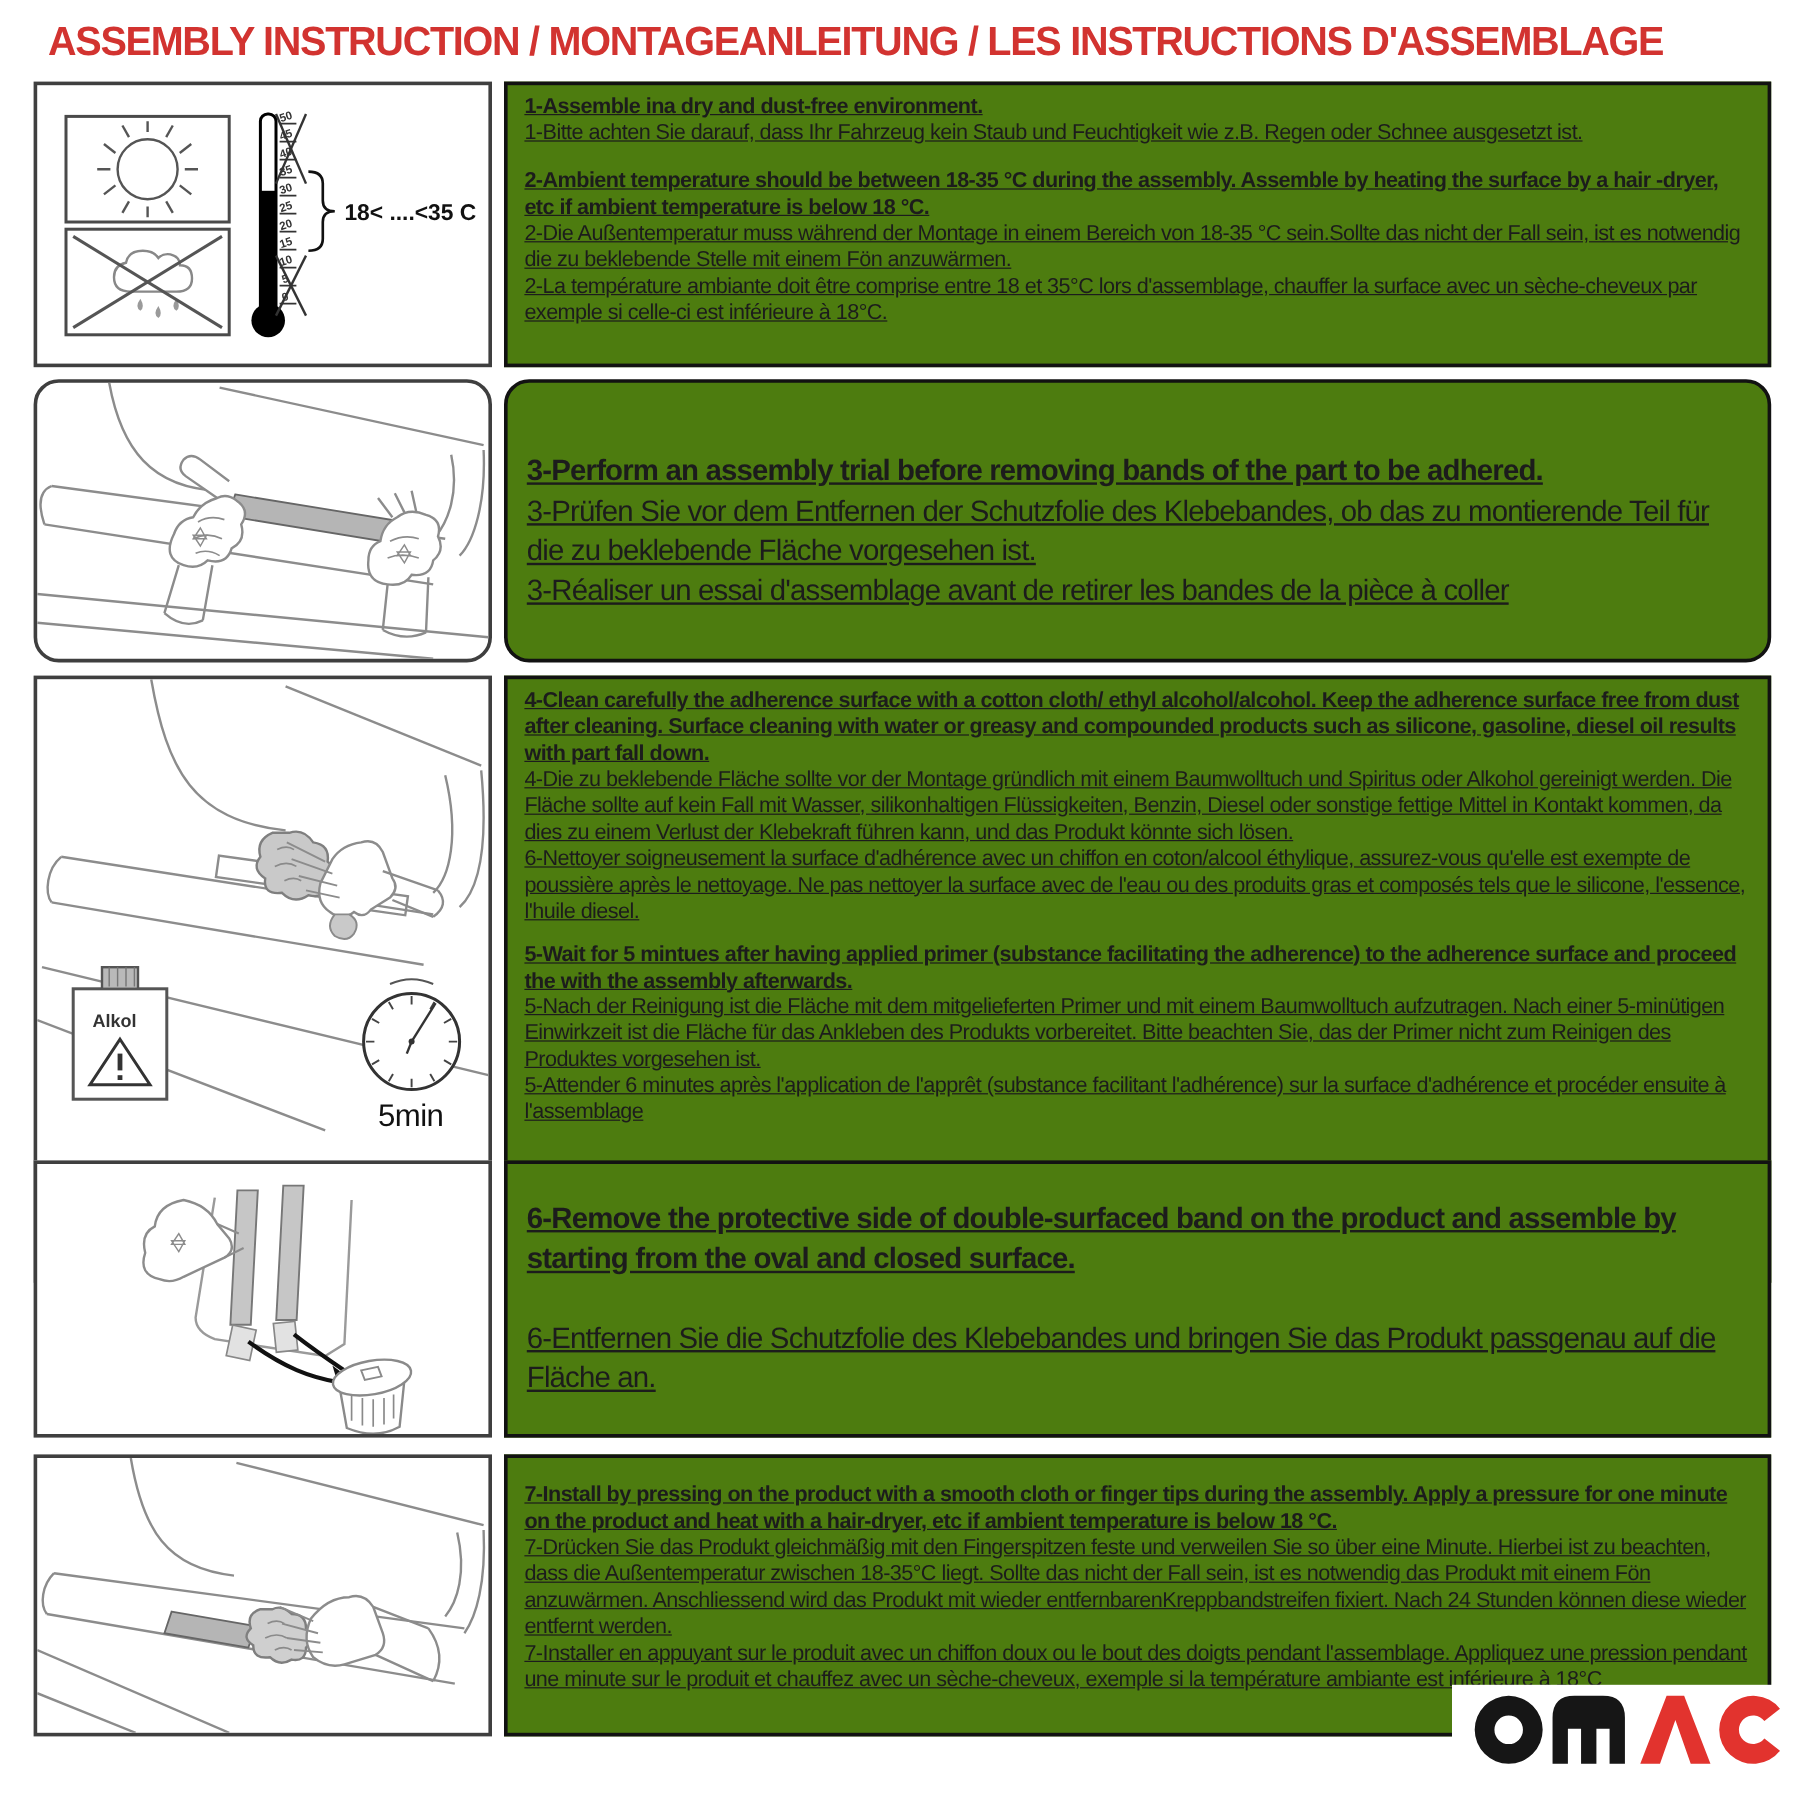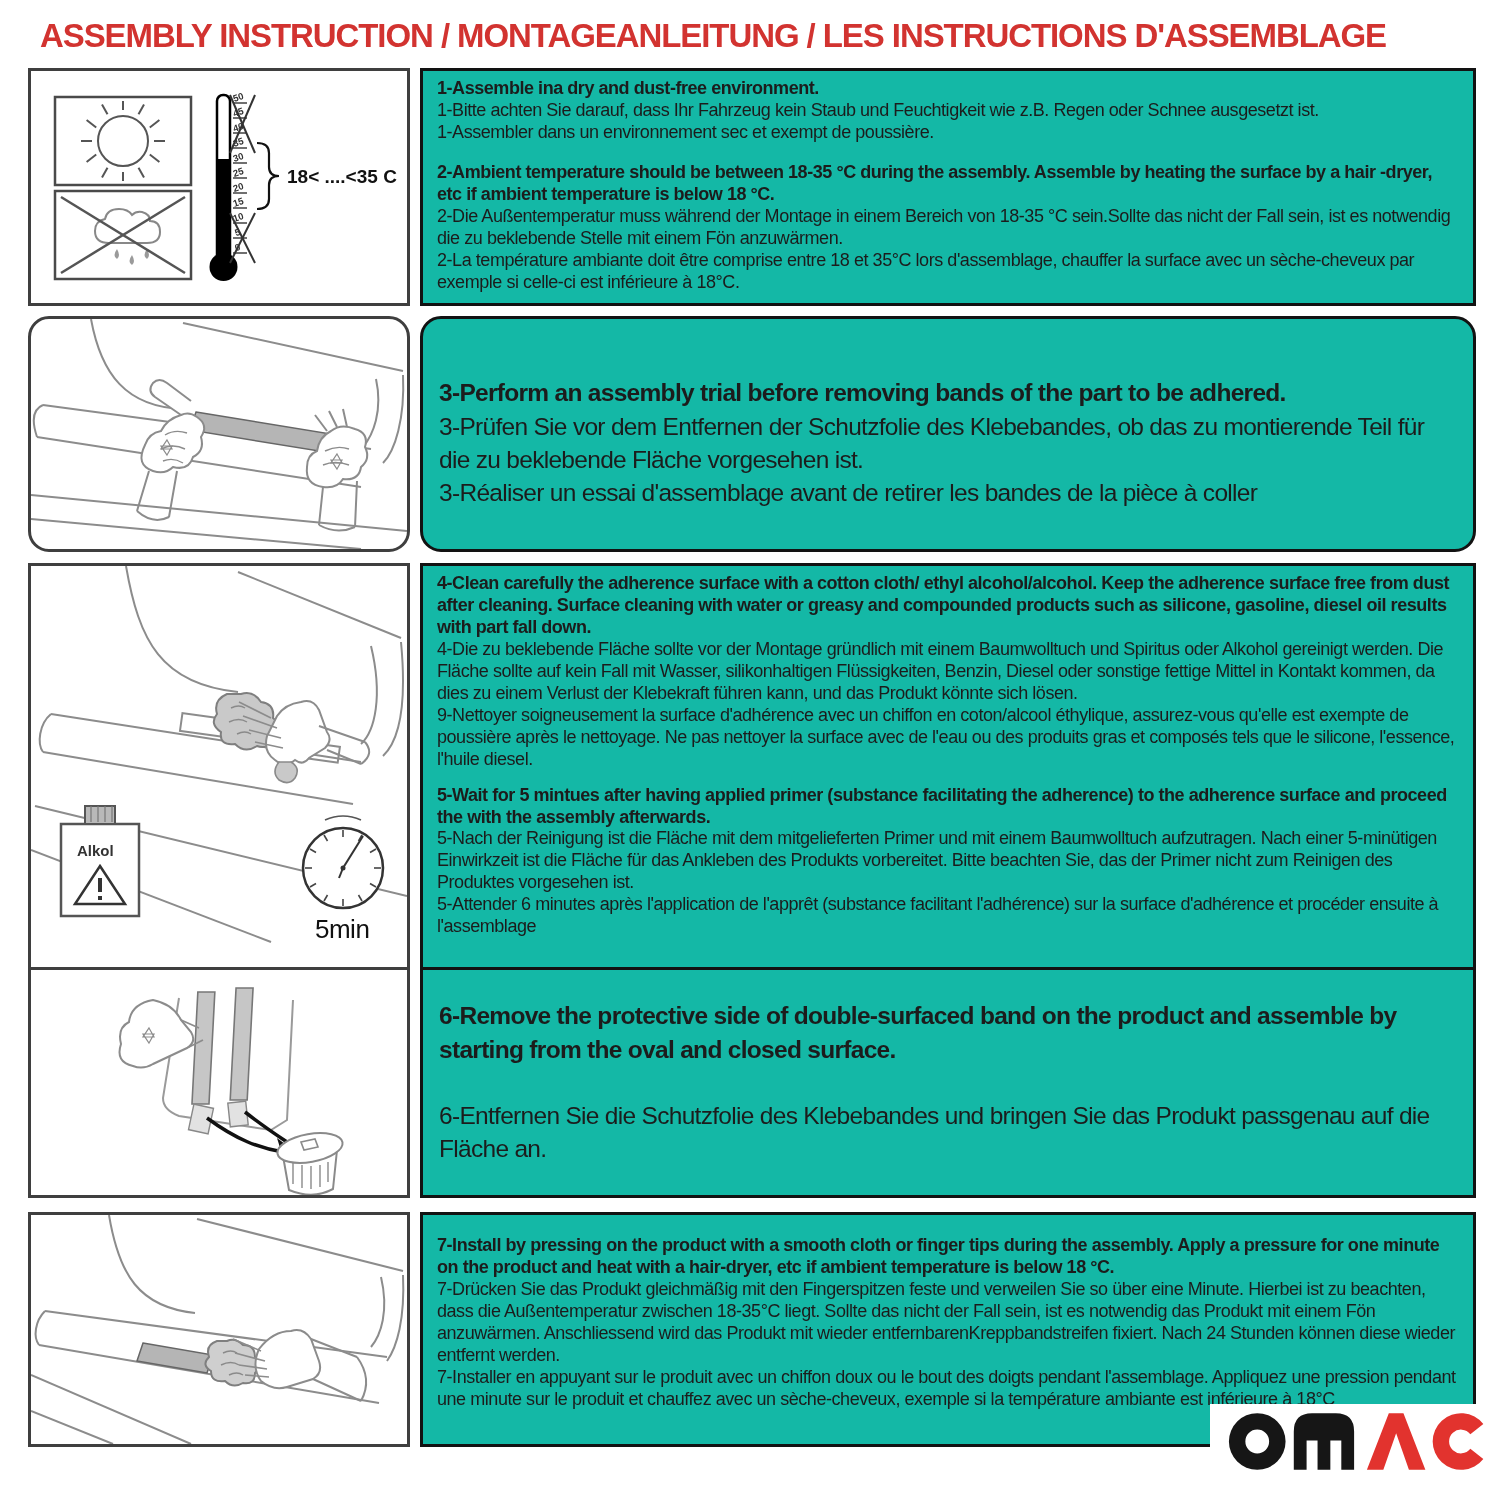--- a/index.html
+++ b/index.html
@@ -11,21 +11,21 @@
     position:absolute; left:40px; top:16px; margin:0;
     font-size:34px; font-weight:bold; letter-spacing:-1.1px; white-space:nowrap;
     transform:scaleX(0.97); transform-origin:left center;
   }
   .illus {
     position:absolute; left:28px; width:382px; box-sizing:border-box;
     border:3px solid #3f3f3f; background:#fff;
   }
   .txt {
     position:absolute; left:420px; width:1056px; box-sizing:border-box;
-    border:3px solid #121212; background:#14b8a6; overflow:hidden;
+    border:3px solid #121212; background:#4d7c0f; overflow:hidden;text-decoration:underline;
   }
   .r1 { top:68px;  height:238px; }
   .r2 { top:316px; height:236px;border-radius:21px; }
   .r3 { top:563px; height:506px; }
   .r4 { top:967px; height:231px;gap:33px; }
   .r5 { top:1212px; height:235px; }
 
   .txt.small { padding:7px 14px; font-size:18px; line-height:1.22; letter-spacing:-0.45px; }
   .txt.big   { padding:0 16px; font-size:24.5px; line-height:1.36; letter-spacing:-0.7px;
                display:flex; flex-direction:column; justify-content:center; }
@@ -120,21 +120,20 @@
             <line x1="224" y1="142" x2="199" y2="192"></line>
         </g>
         <path d="M226,72 Q238,72 238,82 L238,96 Q238,105 248,105 Q238,105 238,114 L238,128 Q238,138 226,138" fill="none" stroke="#111" stroke-width="2.2"></path>
         <text x="256" y="112" font-size="19" font-weight="bold" fill="#111">18&lt; ....&lt;35 C</text>
       </g>
     </svg>
   </div>
   <div class="txt small r1">
     <p class="b">1-Assemble ina dry and dust-free environment.</p>
     <p>1-Bitte achten Sie darauf, dass Ihr Fahrzeug kein Staub und Feuchtigkeit wie z.B. Regen oder Schnee ausgesetzt ist.</p>
-    <p>1-Assembler dans un environnement sec et exempt de poussière.</p>
     <div class="gap1"></div>
     <p class="b">2-Ambient temperature should be between 18-35 °C  during the assembly. Assemble by heating the surface by a hair -dryer, etc if ambient temperature is below 18 °C.</p>
     <p>2-Die Außentemperatur muss während der Montage in einem Bereich von 18-35 °C  sein.Sollte das nicht der Fall sein, ist es notwendig die zu beklebende Stelle mit einem Fön anzuwärmen.</p>
     <p>2-La température ambiante doit être comprise entre 18 et 35°C lors d'assemblage, chauffer la surface avec un sèche-cheveux par exemple si celle-ci est inférieure à 18°C.</p>
   </div>
 
   <div class="illus r2">
     <svg width="376" height="230" viewBox="0 0 376 230">
       <g fill="none" stroke="#8c8c8c" stroke-width="2">
         <path d="M60,0 C70,55 95,88 152,90"></path>
@@ -228,21 +227,21 @@
         <line x1="312" y1="302" x2="332" y2="270" stroke="#333" stroke-width="2"></line>
         <line x1="312" y1="302" x2="308" y2="312" stroke="#333" stroke-width="2"></line>
         <circle cx="312" cy="302" r="2.5" fill="#333"></circle>
         <text x="284" y="372" font-size="26" fill="#111" letter-spacing="-0.5">5min</text>
       </g>
     </svg>
   </div>
   <div class="txt small r3">
     <p class="b">4-Clean carefully the adherence surface with a cotton cloth/ ethyl alcohol/alcohol. Keep the adherence surface free from dust after cleaning. Surface cleaning with water or greasy and compounded products such as silicone, gasoline, diesel oil results with part fall down.</p>
     <p>4-Die zu beklebende Fläche sollte vor der Montage gründlich mit einem Baumwolltuch und Spiritus oder Alkohol gereinigt werden. Die Fläche sollte auf kein Fall mit Wasser, silikonhaltigen Flüssigkeiten, Benzin, Diesel oder sonstige fettige Mittel in Kontakt kommen, da dies zu einem Verlust der Klebekraft führen kann, und das Produkt könnte sich lösen.</p>
-    <p>9-Nettoyer soigneusement la surface d'adhérence avec un chiffon en coton/alcool éthylique, assurez-vous qu'elle est exempte de poussière après le nettoyage. Ne pas nettoyer la surface avec de l'eau ou des produits gras et composés tels que le silicone, l'essence, l'huile diesel.</p>
+    <p>6-Nettoyer soigneusement la surface d'adhérence avec un chiffon en coton/alcool éthylique, assurez-vous qu'elle est exempte de poussière après le nettoyage. Ne pas nettoyer la surface avec de l'eau ou des produits gras et composés tels que le silicone, l'essence, l'huile diesel.</p>
     <div class="gap3"></div>
     <p class="b">5-Wait for 5 mintues after having applied primer (substance facilitating the adherence) to the adherence surface and proceed the with the assembly afterwards.</p>
     <p>5-Nach der Reinigung ist die Fläche mit dem mitgelieferten Primer und mit einem Baumwolltuch aufzutragen. Nach einer 5-minütigen Einwirkzeit ist die Fläche für das Ankleben des Produkts vorbereitet. Bitte beachten Sie, das der Primer nicht zum Reinigen des Produktes vorgesehen ist.</p>
     <p>5-Attender 6 minutes après l'application de l'apprêt (substance facilitant l'adhérence) sur la surface d'adhérence et procéder ensuite à l'assemblage</p>
   </div>
 
   <div class="illus r4">
     <svg width="376" height="225" viewBox="0 0 376 225">
       <path d="M148,28 L132,128 Q132,140 148,146 L240,160 L256,150 L262,30" fill="none" stroke="#9a9a9a" stroke-width="2"></path>
       <g>

